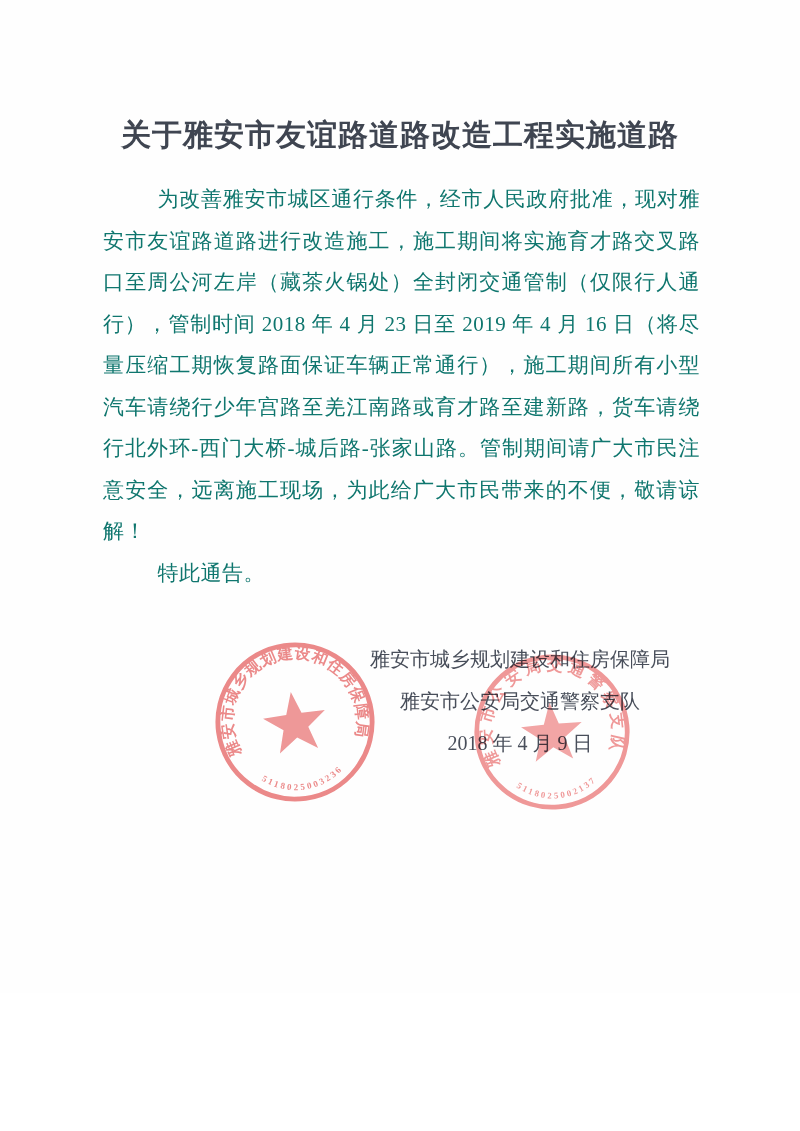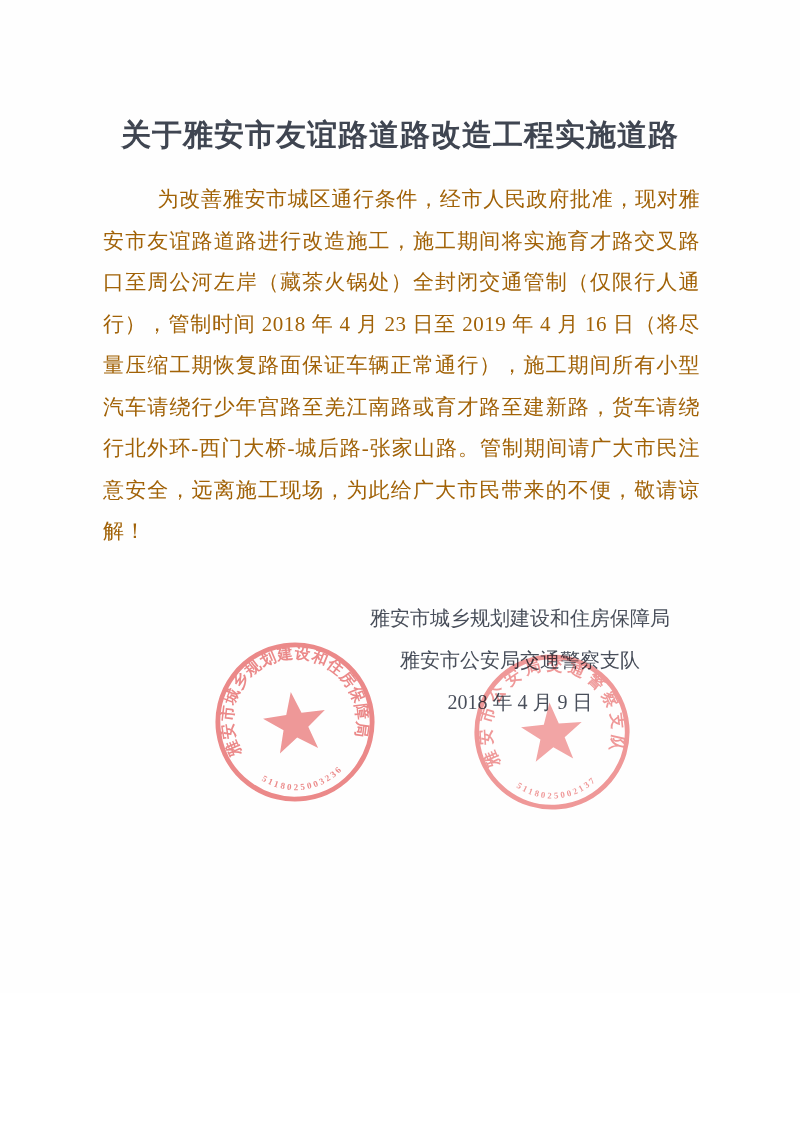--- a/index.html
+++ b/index.html
@@ -24,21 +24,21 @@
     color: #3f4551;
   }
   .title-line { display: block; }
   .body-text {
     margin: 16px 100px 0 103px;
     font-size: 21px;
     line-height: 41.5px;
     letter-spacing: 0.5px;
     text-align: justify;
     word-break: break-all;
-    color: #a16207;
+    color: #0f766e;
   }
   .para { margin: 0; text-indent: 2.6em; }
   .signature {
     width: max-content;
     margin: 44px 130px 0 auto;
     text-align: center;
     font-size: 20px;
     line-height: 42px;
     color: #484e5a;
     position: relative;
@@ -75,20 +75,21 @@
 <body>
 
 <div class="page">
 
   <h1 class="title">
     <span class="title-line">关于雅安市友谊路道路改造工程实施道路</span>
   </h1>
 
   <div class="body-text">
     <p class="para">为改善雅安市城区通行条件，经市人民政府批准，现对雅安市友谊路道路进行改造施工，施工期间将实施育才路交叉路口至周公河左岸（藏茶火锅处）全封闭交通管制（仅限行人通行），管制时间 2018 年 4 月 23 日至 2019 年 4 月 16 日（将尽量压缩工期恢复路面保证车辆正常通行），施工期间所有小型汽车请绕行少年宫路至羌江南路或育才路至建新路，货车请绕行北外环-西门大桥-城后路-张家山路。管制期间请广大市民注意安全，远离施工现场，为此给广大市民带来的不便，敬请谅解！</p>
+    <p class="para">特此通告。</p>
   </div>
 
   <div class="signature">
     <div class="sig-line">雅安市城乡规划建设和住房保障局</div>
     <div class="sig-line">雅安市公安局交通警察支队</div>
     <div class="sig-line">2018 年 4 月 9 日</div>
   </div>
 
   <svg class="seal seal-left" viewBox="0 0 200 200">
     <defs>

